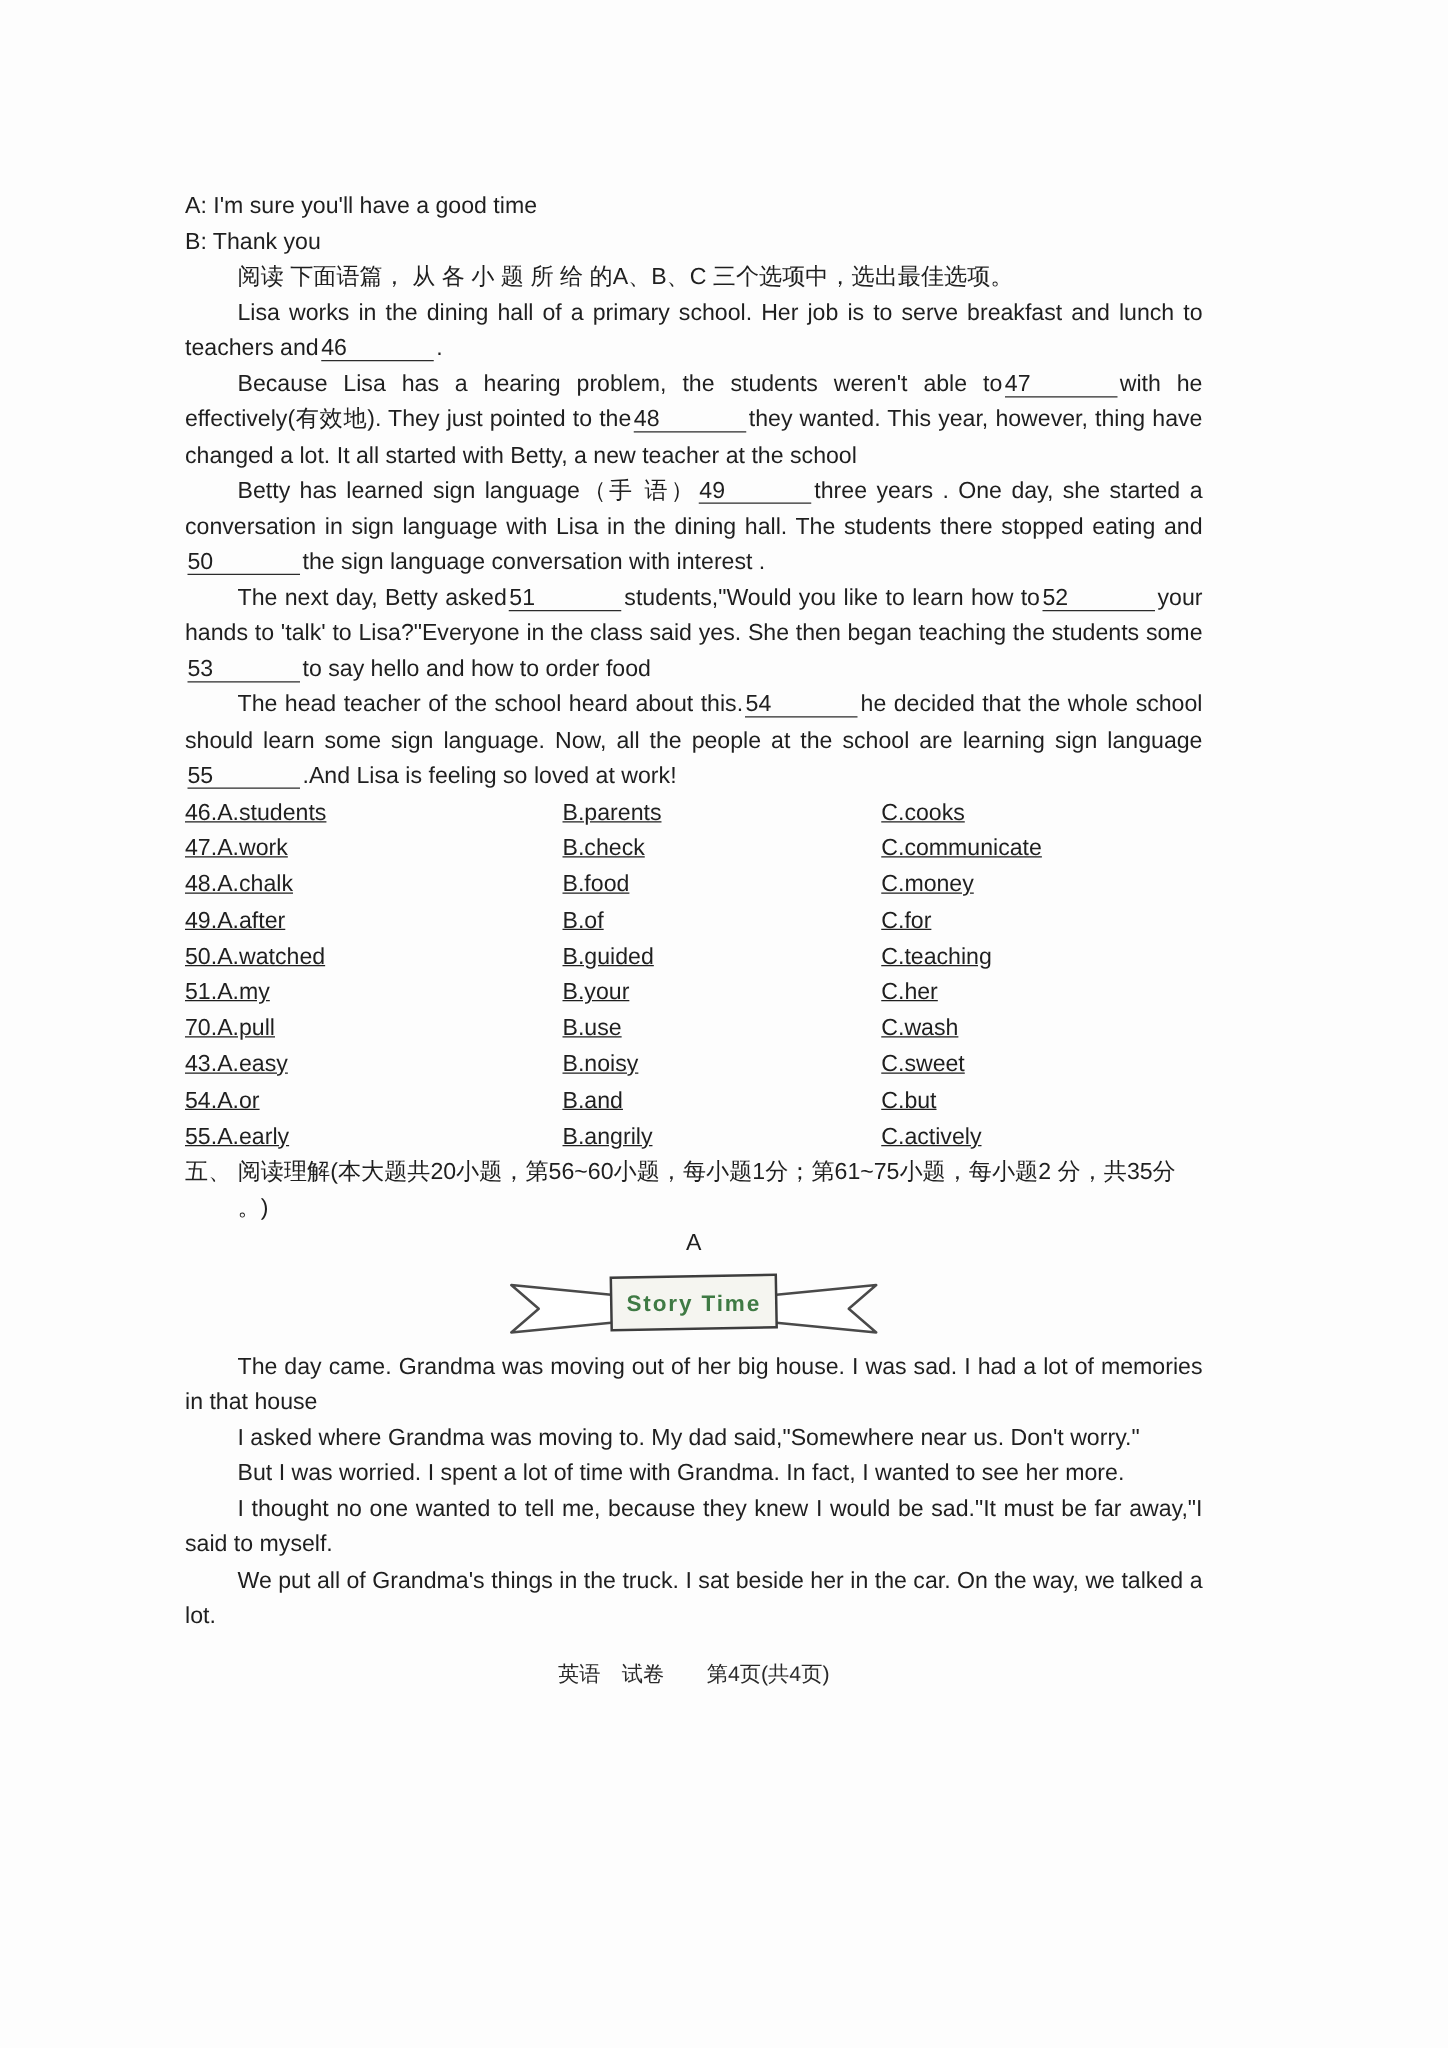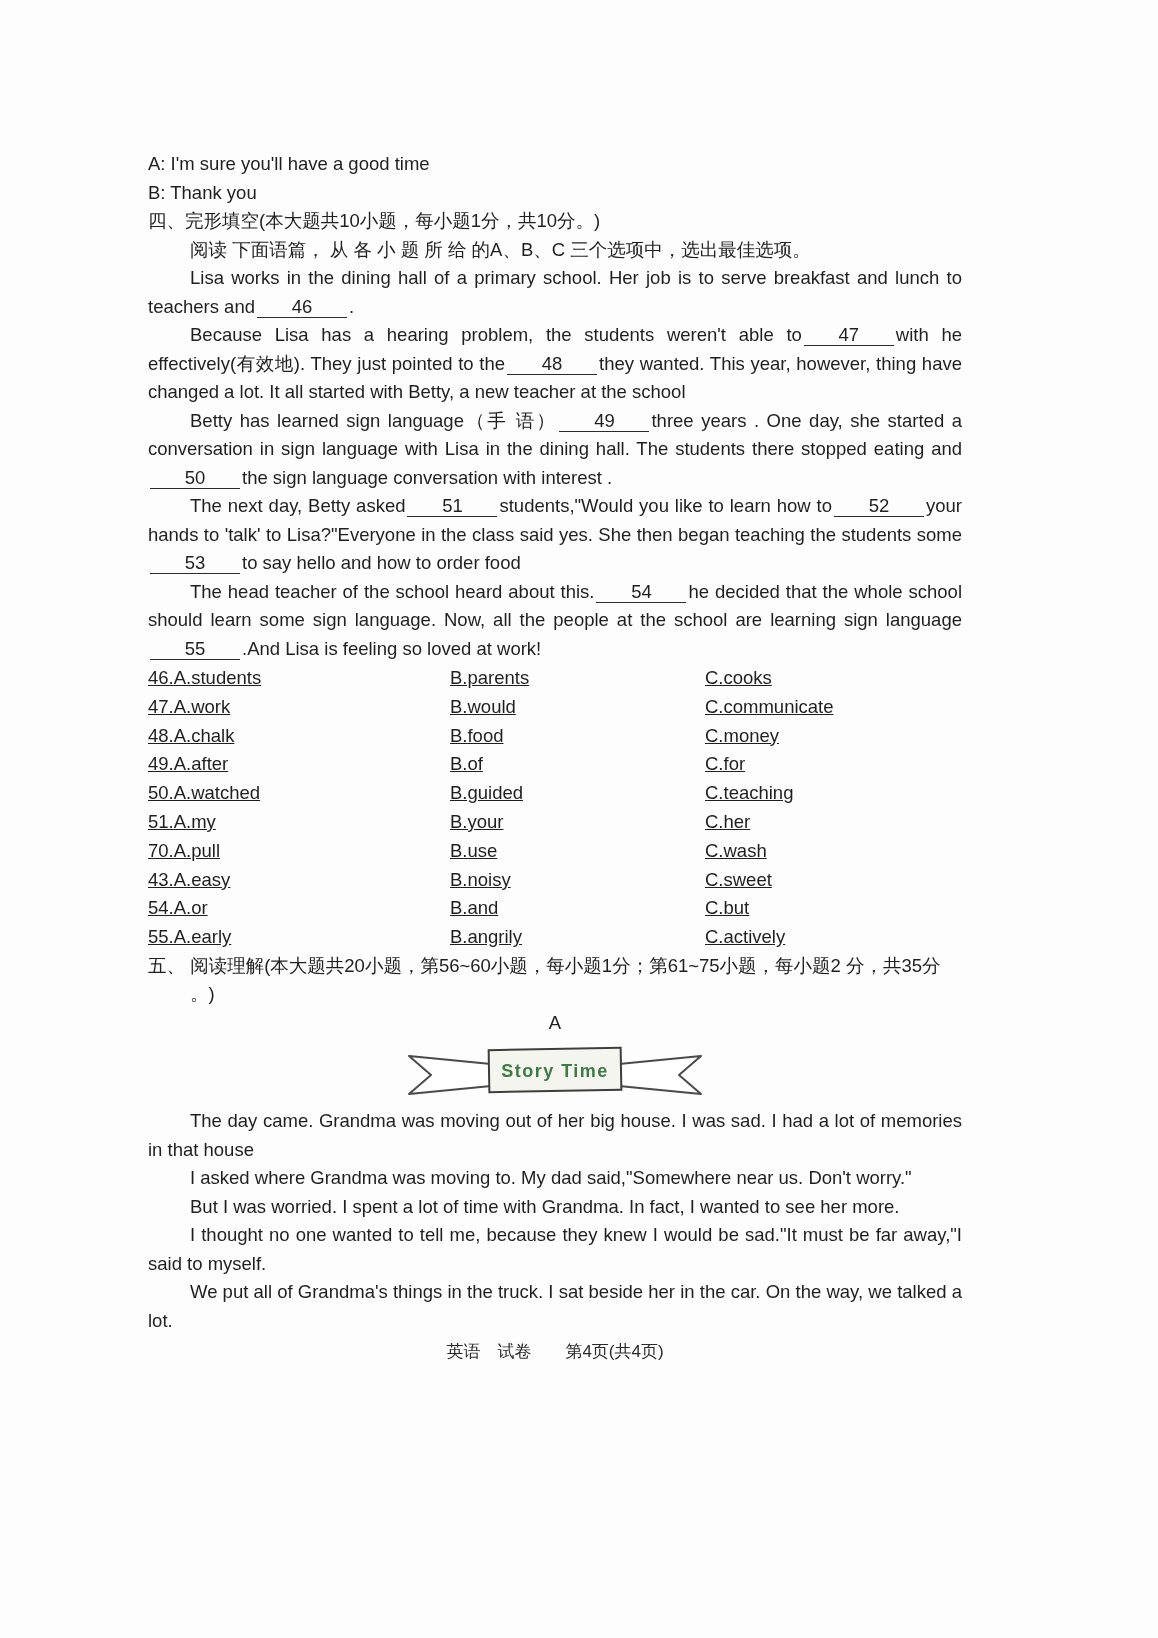--- a/index.html
+++ b/index.html
@@ -19,21 +19,20 @@
   .line {
     font-size: 18.5px;
     line-height: 28.5px;
   }
   .passage { text-align: justify; }
   .indent { text-indent: 42px; }
   .hang { padding-left: 42px; text-indent: -42px; }
   .blank {
     display: inline-block;
     min-width: 90px;
-    text-align: center;
     text-indent: 0;
     border-bottom: 1.5px solid #2b2b2b;
     line-height: 21px;
     margin: 0 2px;
   }
   .options { margin-top: 1px; text-decoration: underline; }
   .opt-row {
     display: grid;
     grid-template-columns: 302px 255px 1fr;
     font-size: 18.5px;
@@ -44,36 +43,35 @@
     display: flex;
     justify-content: center;
     margin: 4px 0 8px;
     text-align: center;
   }
   .banner-text {
     font-weight: bold;
     letter-spacing: 1.5px;
   }
   .footer-line {
-    margin-top: 4px;
+    margin-top: 20px;
     text-align: center;
     font-size: 17px;
     line-height: 26px;
     color: #2a2a2a;
   }
 </style>
 </head>
 <body>
 
 <div class="page">
 
   <p class="line">A: I'm sure you'll have a good time</p>
   <p class="line">B: Thank you</p>
 
-  <p class="line">四、完形填空(本大题共10小题，每小题1分，共10分。)</p>
   <p class="line indent">阅读 下面语篇， 从 各 小 题 所 给 的A、B、C 三个选项中，选出最佳选项。</p>
 
   <p class="line passage indent">
     <span>Lisa works in the dining hall of a primary school. Her job is to serve breakfast and lunch to teachers and</span><span class="blank">46</span><span>.</span>
   </p>
 
   <p class="line passage indent">
     <span>Because Lisa has a hearing problem, the students weren't able to</span><span class="blank">47</span><span>with he effectively(有效地). They just pointed to the</span><span class="blank">48</span><span>they wanted. This year, however, thing have changed a lot. It all started with Betty, a new teacher at the school</span>
   </p>
 
@@ -90,21 +88,21 @@
   </p>
 
   <div class="options">
     <div class="opt-row">
       <span>46.A.students</span>
       <span>B.parents</span>
       <span>C.cooks</span>
     </div>
     <div class="opt-row">
       <span>47.A.work</span>
-      <span>B.would</span>
+      <span>B.check</span>
       <span>C.communicate</span>
     </div>
     <div class="opt-row">
       <span>48.A.chalk</span>
       <span>B.food</span>
       <span>C.money</span>
     </div>
     <div class="opt-row">
       <span>49.A.after</span>
       <span>B.of</span>

